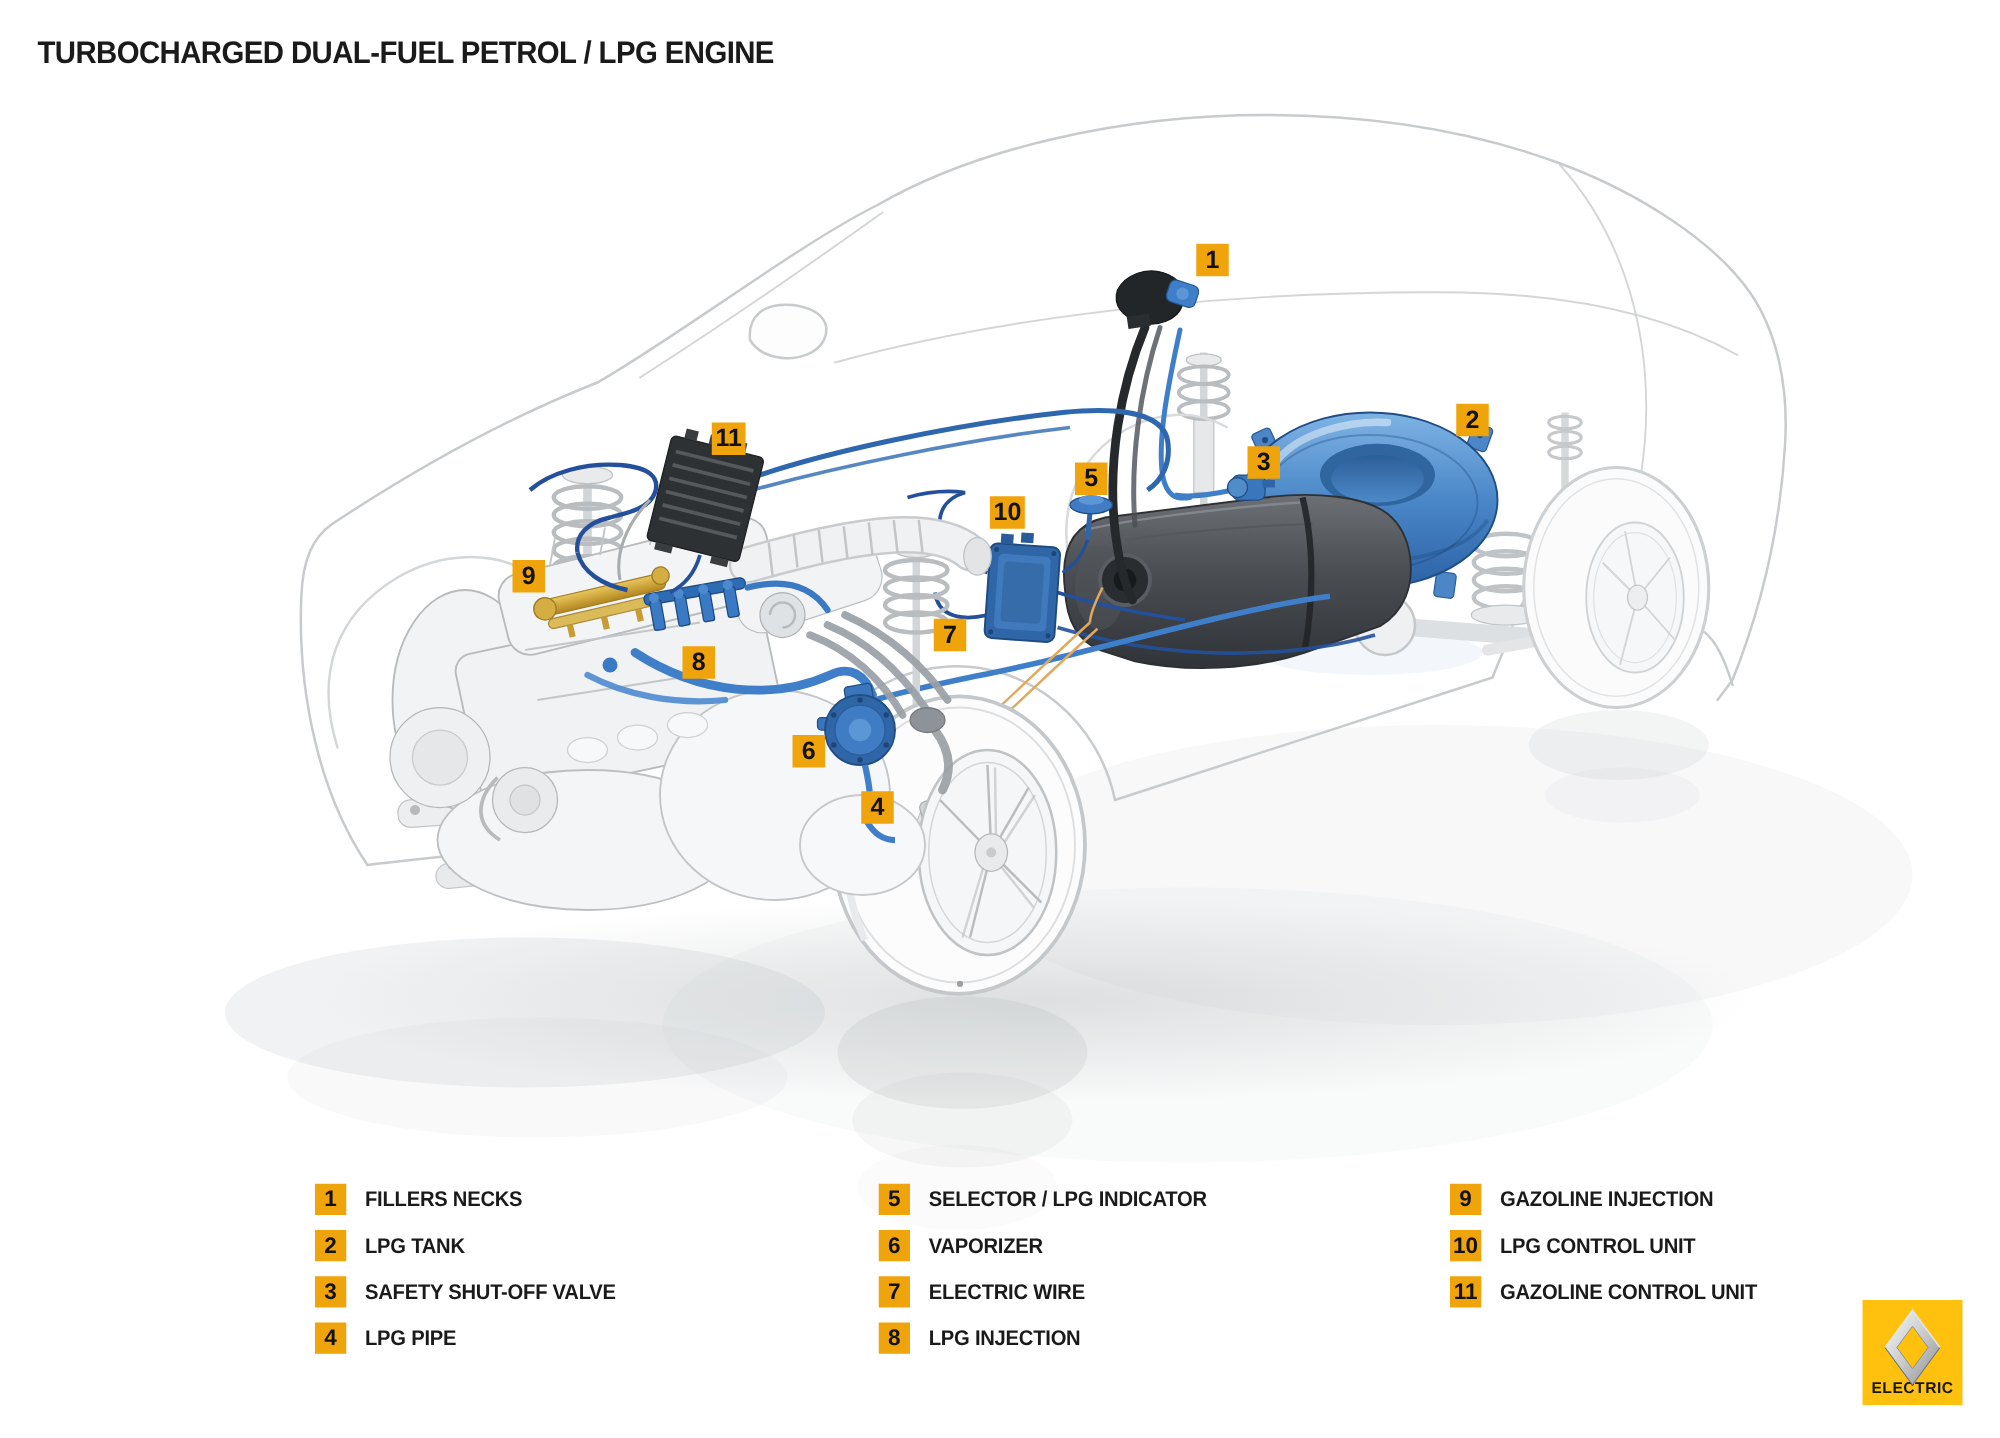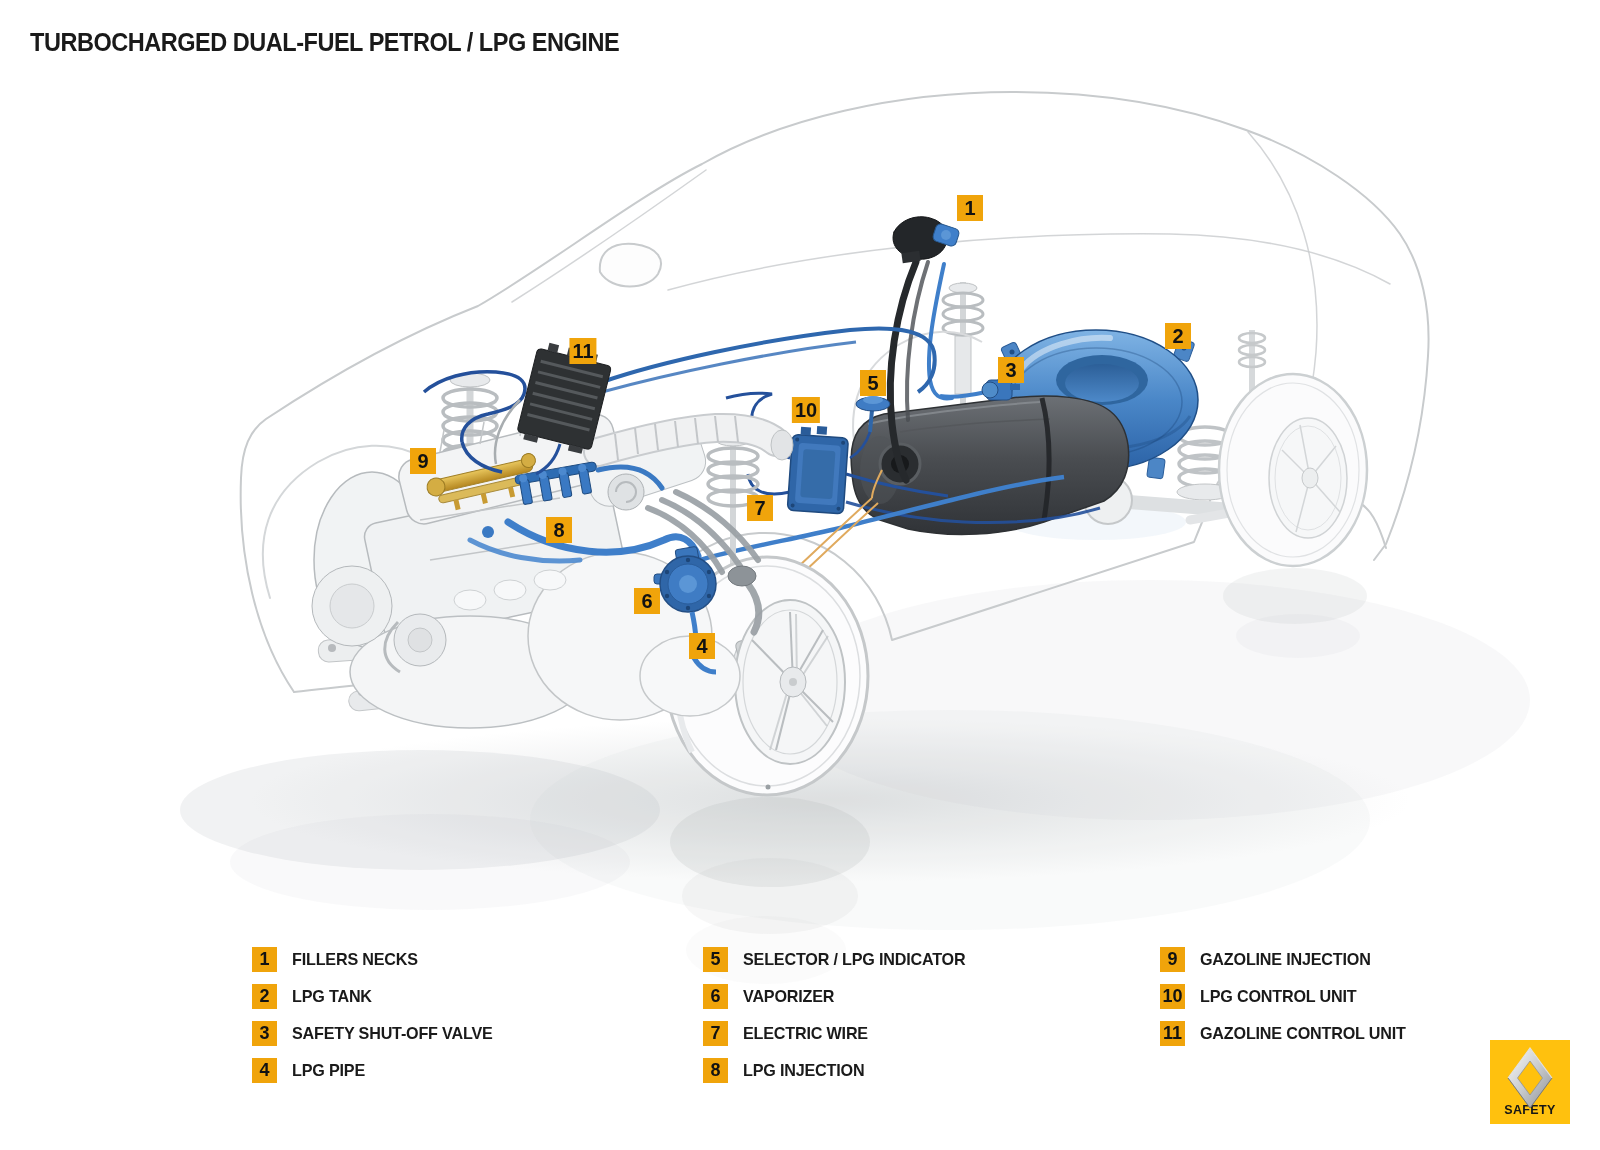--- a/index.html
+++ b/index.html
@@ -490,16 +490,16 @@
         <linearGradient id="silver" x1="0" y1="0" x2="1" y2="1">
           <stop offset="0" stop-color="#fafafa"></stop>
             <stop offset="0.5" stop-color="#c9cbcd"></stop>
           <stop offset="1" stop-color="#8c8f93"></stop>
         </linearGradient>
       </defs>
       <path d="M 40,6 L 62,36 L 40,66 L 18,36 Z M 40,19 L 52.5,36 L 40,53 L 27.5,36 Z" fill="url(#silver)" fill-rule="evenodd" stroke="#8f9296" stroke-width="0.8"></path>
       <polyline points="18,36 40,6 62,36" fill="none" stroke="#ffffff" stroke-width="1.2" opacity="0.7"></polyline>
       <polyline points="18,36 40,66 62,36" fill="none" stroke="#5a5d60" stroke-width="1" opacity="0.5"></polyline>
     </svg>
-    <div class="logo-brand">SAFETY</div>
+    <div class="logo-brand">ELECTRIC</div>
   </div>
 
 </div>
 
 </body></html>

